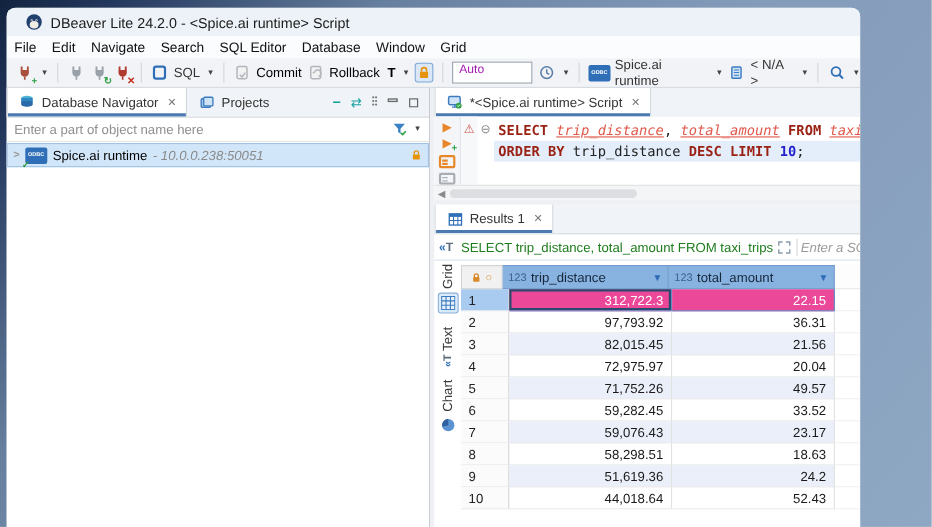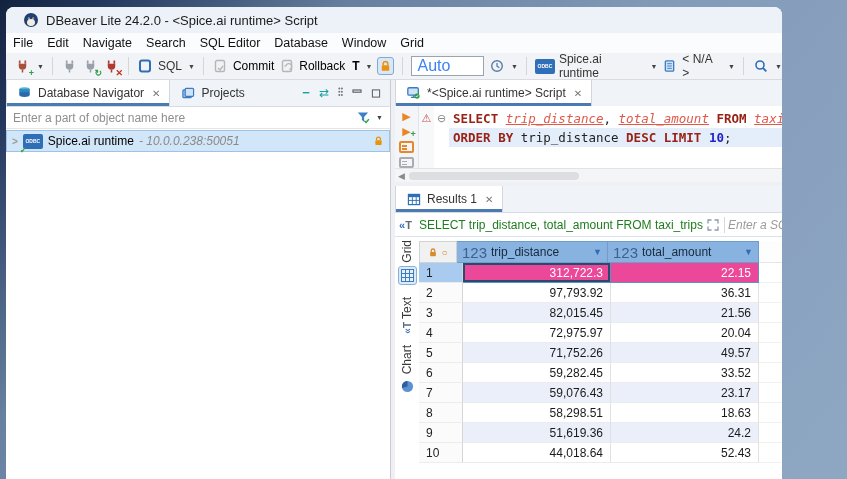--- a/index.html
+++ b/index.html
@@ -16,21 +16,21 @@
   .menubar{position:absolute;left:0;top:26px;right:0;height:20px;background:#fbfcfe;
     display:flex;align-items:center;font-size:12.5px;color:#111;}
   .menu-item{padding:0 7px;line-height:20px;}
   .toolbar{position:absolute;left:0;top:46px;right:0;height:26px;background:#f1f3f6;
     border-bottom:1px solid #d7dce2;display:flex;align-items:center;gap:4px;padding-left:8px;font-size:12px;color:#333;}
   .tsep{width:1px;height:18px;background:#d3d7dc;margin:0 4px;flex:none;}
   .ic{position:relative;width:17px;height:17px;display:inline-flex;align-items:center;justify-content:center;flex:none;}
   .ibadge{position:absolute;right:-3px;bottom:-3px;font-size:9px;font-weight:bold;line-height:1;}
   .ddown{font-size:7px;color:#444;margin-left:2px;}
   .gray-label{color:#000000;}
-  .auto-box{width:66px;height:18px;background:#fff;border:1px solid #9aa4ae;display:flex;align-items:center;padding-left:6px;font-size:16px;color:#3b82f6;}
+  .auto-box{width:66px;height:18px;background:#fff;border:1px solid #9aa4ae;display:flex;padding-left:6px;font-size:11px;color:#a21caf;}
   .lock-toggle{background:#d9e7f8;border:1px solid #82a9d6;border-radius:3px;padding:1px;display:inline-flex;}
   .odbc{width:18px;height:13px;background:#2f6fb7;border-radius:2px;color:#fff;font-size:5px;font-weight:bold;
     display:flex;align-items:center;justify-content:center;text-align:center;line-height:5px;word-break:break-all;padding:1px;position:relative;}
   .odbc .chk{position:absolute;left:-3px;bottom:-4px;color:#2ea043;font-size:9px;font-weight:bold;}
   
   .main{position:absolute;left:0;top:73px;right:0;bottom:0;}
   .left-panel{position:absolute;left:0;top:0;width:384px;height:100%;background:#fff;border-right:1px solid #c8ccd2;}
   .vsash{position:absolute;left:385px;top:0;width:4px;height:100%;background:#eef0f3;}
   .right-panel{position:absolute;left:389px;top:0;right:0;height:100%;background:#fff;}
   
@@ -83,21 +83,21 @@
   .side-icon{display:flex;align-items:center;justify-content:center;padding:2px;}
   .side-icon.active{background:#dcebfb;border:1px solid #8ab0d8;border-radius:3px;}
   .tindent{writing-mode:vertical-rl;transform:rotate(180deg);font-size:10px;}
   
   .grid{flex:1;padding-top:5px;overflow:hidden;}
   .g-header{display:flex;height:22px;font-size:12px;}
   .g-corner{width:36px;flex:none;background:#f1f1f1;border:1px solid #d2d2d2;display:flex;align-items:center;justify-content:center;gap:3px;}
   .g-corner .circ{color:#d98a2b;font-size:10px;font-weight:bold;}
   .g-colhdr{width:140px;flex:none;background:#88b2e0;border-top:1px solid #6f9ccb;border-bottom:1px solid #6f9ccb;border-right:1px solid #6f9ccb;
     display:flex;align-items:center;padding:0 5px;color:#16283c;}
-  .hdr-type{color:#3f618d;font-size:15px;margin-right:4px;}
+  .hdr-type{color:#3f618d;font-size:10px;margin-right:4px;}
   .hdr-sort{margin-left:auto;color:#2e6cb5;font-size:9px;}
   .g-hfill{flex:1;border-bottom:1px solid #e6e6e6;background:#fdfdfd;}
   .g-row{display:flex;height:20px;font-size:12px;}
   .g-rowhdr{width:36px;flex:none;background:#fbfbfb;border-right:1px solid #d6d6d6;border-bottom:1px solid #ececec;display:flex;align-items:center;padding-left:7px;color:#222;}
   .g-cell{width:140px;flex:none;border-right:1px solid #e1e1e1;border-bottom:1px solid #ececec;display:flex;align-items:center;justify-content:flex-end;padding-right:7px;color:#1a1a1a;}
   .g-fill{flex:1;border-bottom:1px solid #f1f1f1;}
   .g-row.stripe .g-cell{background:#eaeff9;}
   .g-row.sel .g-cell{background:#ec4899;color:#fff;border-right-color:#5e90c6;border-bottom-color:#5e90c6;}
   .g-row.sel .g-rowhdr{background:#a9cbf0;}
   .g-cell.focused{box-shadow:inset 0 0 0 2px #2a4a6d;background:#86b3e3;}

